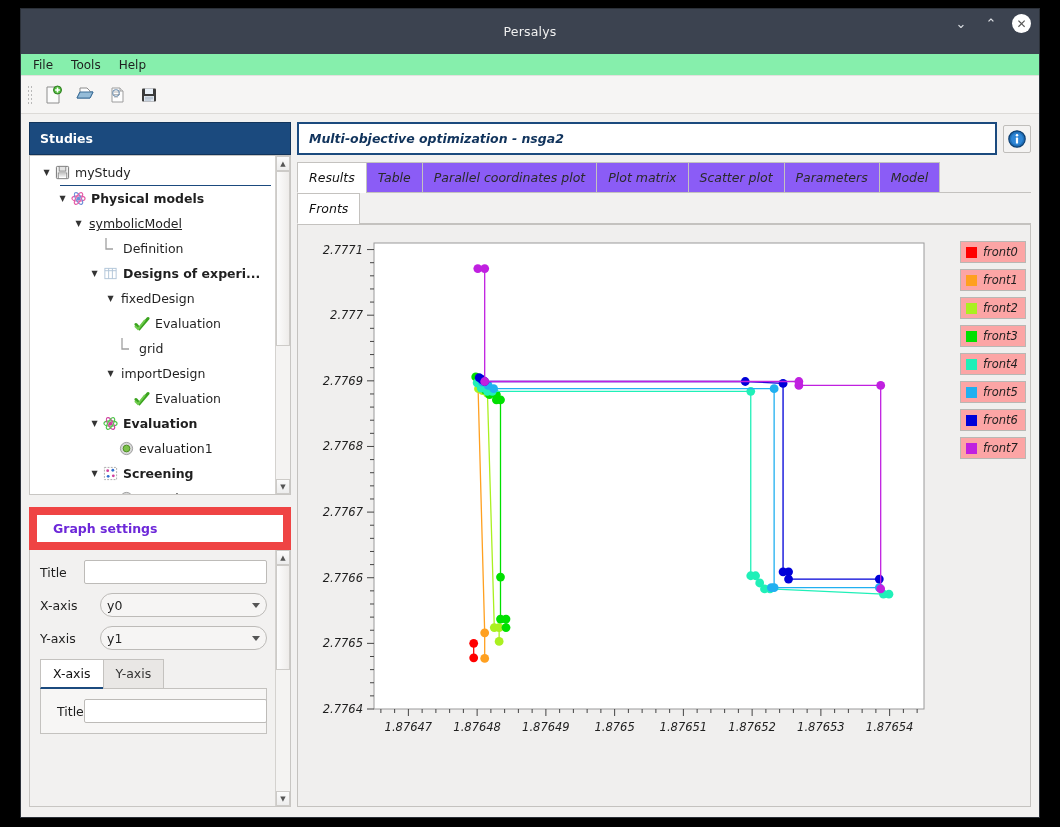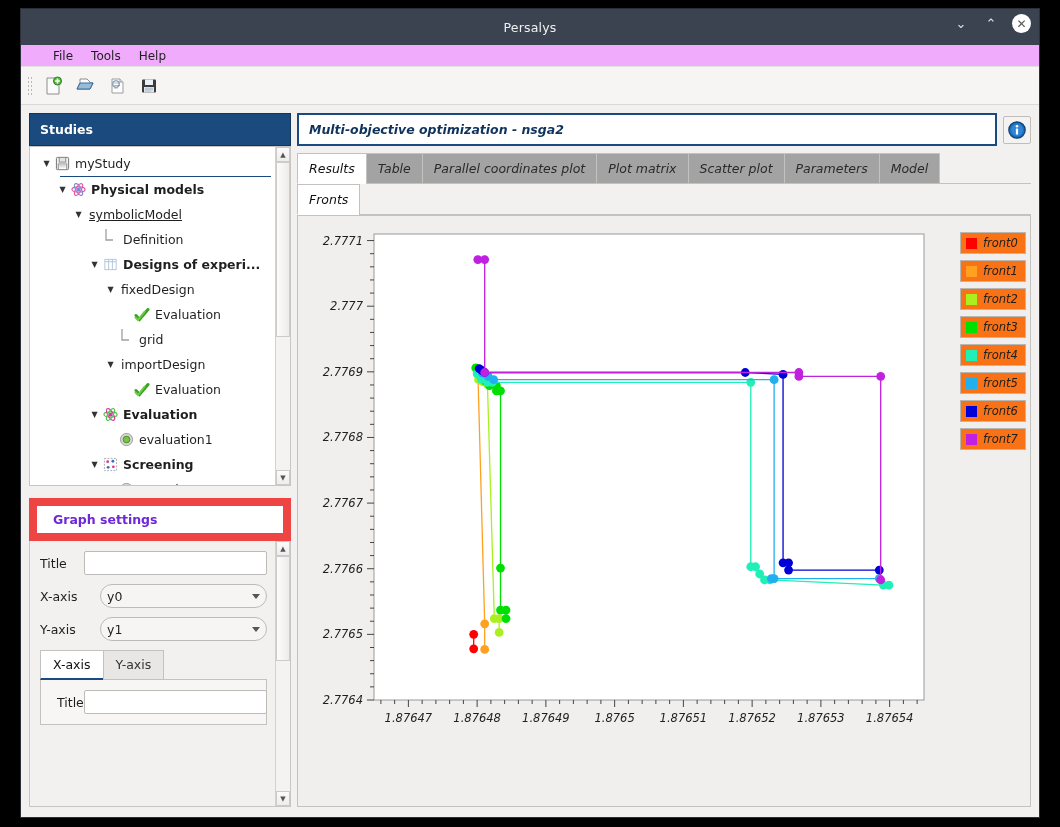--- a/index.html
+++ b/index.html
@@ -13,35 +13,35 @@
   .app-window {
     position: absolute;
     left: 20px; top: 8px;
     width: 1020px; height: 810px;
     background: #f2f1f0;
     border: 1px solid #2b3038;
     display: flex; flex-direction: column;
   }
   
   .titlebar {
-    height: 36px; background: #3c4350;
+    height: 45px; background: #3c4350;
     display: flex; align-items: center;
     position: relative; flex: 0 0 auto;
   }
   .titlebar .title {
     flex: 1; text-align: center; color: #f0f0f0;
     font-size: 12.5px; letter-spacing: .2px;
   }
   .win-btns { position: absolute; right: 8px; top: 0; height: 29px; display: flex; align-items: center; gap: 12px; }
   .win-btn { width: 18px; height: 18px; display: flex; align-items: center; justify-content: center; color: #dfe2e6; font-size: 13px; cursor: pointer; }
   .win-btn.close { background: #fff; color: #555; border-radius: 50%; width: 19px; height: 19px; font-size: 12px; }
   
   .menubar {
-    height: 22px; background: #f0abfc; border-bottom: 1px solid #e3e1de;
-    display: flex; align-items: center; padding-left: 24px; gap: 2px; flex: 0 0 auto;
+    height: 22px; background: #86efac; border-bottom: 1px solid #e3e1de;
+    display: flex; align-items: center; padding-left: 4px; gap: 2px; flex: 0 0 auto;
   }
   .menu-item { font-size: 12px; color: #1f1f1f; padding: 2px 8px; cursor: pointer; }
   
   .toolbar {
     height: 38px; background: #f6f5f4; border-bottom: 1px solid #dcdad7;
     display: flex; align-items: center; padding-left: 6px; gap: 4px; flex: 0 0 auto;
   }
   .tb-grip { width: 6px; height: 20px; margin-right: 2px;
     background-image: radial-gradient(#b9b9b9 1px, transparent 1px);
     background-size: 3px 4px; }
@@ -88,29 +88,29 @@
   .sub-panel { border:1px solid #c4c2bf; background:#f7f6f5; padding: 10px 8px; margin-top:-1px; }
   
   .right-col { flex: 1; display:flex; flex-direction:column; min-width:0;font-style:italic; }
   .title-row { display:flex; align-items:center; gap:6px; }
   .doc-title {
     flex:1; background:#fff; border:2px solid #1b4a7e; padding: 7px 10px;
     font-weight:bold; font-size: 12.5px; color:#10335c;
   }
   .info-btn { width:28px;height:28px;border:1px solid #c0bebb;background:#f4f3f2;display:flex;align-items:center;justify-content:center;cursor:pointer;border-radius:2px;}
   .tabbar { display:flex; margin-top:7px; align-items:flex-end; }
-  .tab { font-size:12.5px; padding: 7px 11px; border:1px solid #c4c2bf; background:#a3a3a3; color:#2a2a2a; cursor:pointer; margin-right:-1px; border-bottom:1px solid #c4c2bf;}
+  .tab { font-size:12.5px; padding: 7px 11px; border:1px solid #c4c2bf; background:#8b5cf6; color:#2a2a2a; cursor:pointer; margin-right:-1px; border-bottom:1px solid #c4c2bf;}
   .tab.active { background:#fff; border-bottom:1px solid #fff; color:#111; }
   .tab-fill { flex:1; border-bottom:1px solid #c4c2bf; height: 1px; }
   .tabbar2 { display:flex; align-items:flex-end; border-bottom:1px solid #c4c2bf;}
   .content-area { flex:1; background:#f0efee; border:1px solid #c4c2bf; border-top:none; display:flex; min-height:0; padding: 4px; }
   
   .chart-host { flex:1; position:relative; background:#f0efee; }
   .legend { width: 70px; padding-top: 12px; display:flex; flex-direction:column; gap:6px; padding-left:4px;}
-  .leg-item { display:flex; align-items:center; gap:6px; background:#f97316; border:1px solid #b9b7b4; padding: 3px 5px; font-size:11.5px; color:#1f1f1f; cursor:pointer;}
+  .leg-item { display:flex; align-items:center; gap:6px; background:#fca5a5; border:1px solid #b9b7b4; padding: 3px 5px; font-size:11.5px; color:#1f1f1f; cursor:pointer;}
   .leg-sw { width: 11px; height: 11px; flex:0 0 11px; }
   svg { display:block; }
 </style>
 </head>
 <body>
 
 <div class="app-window">
 
   <div class="titlebar">
     <div class="title">Persalys</div>

